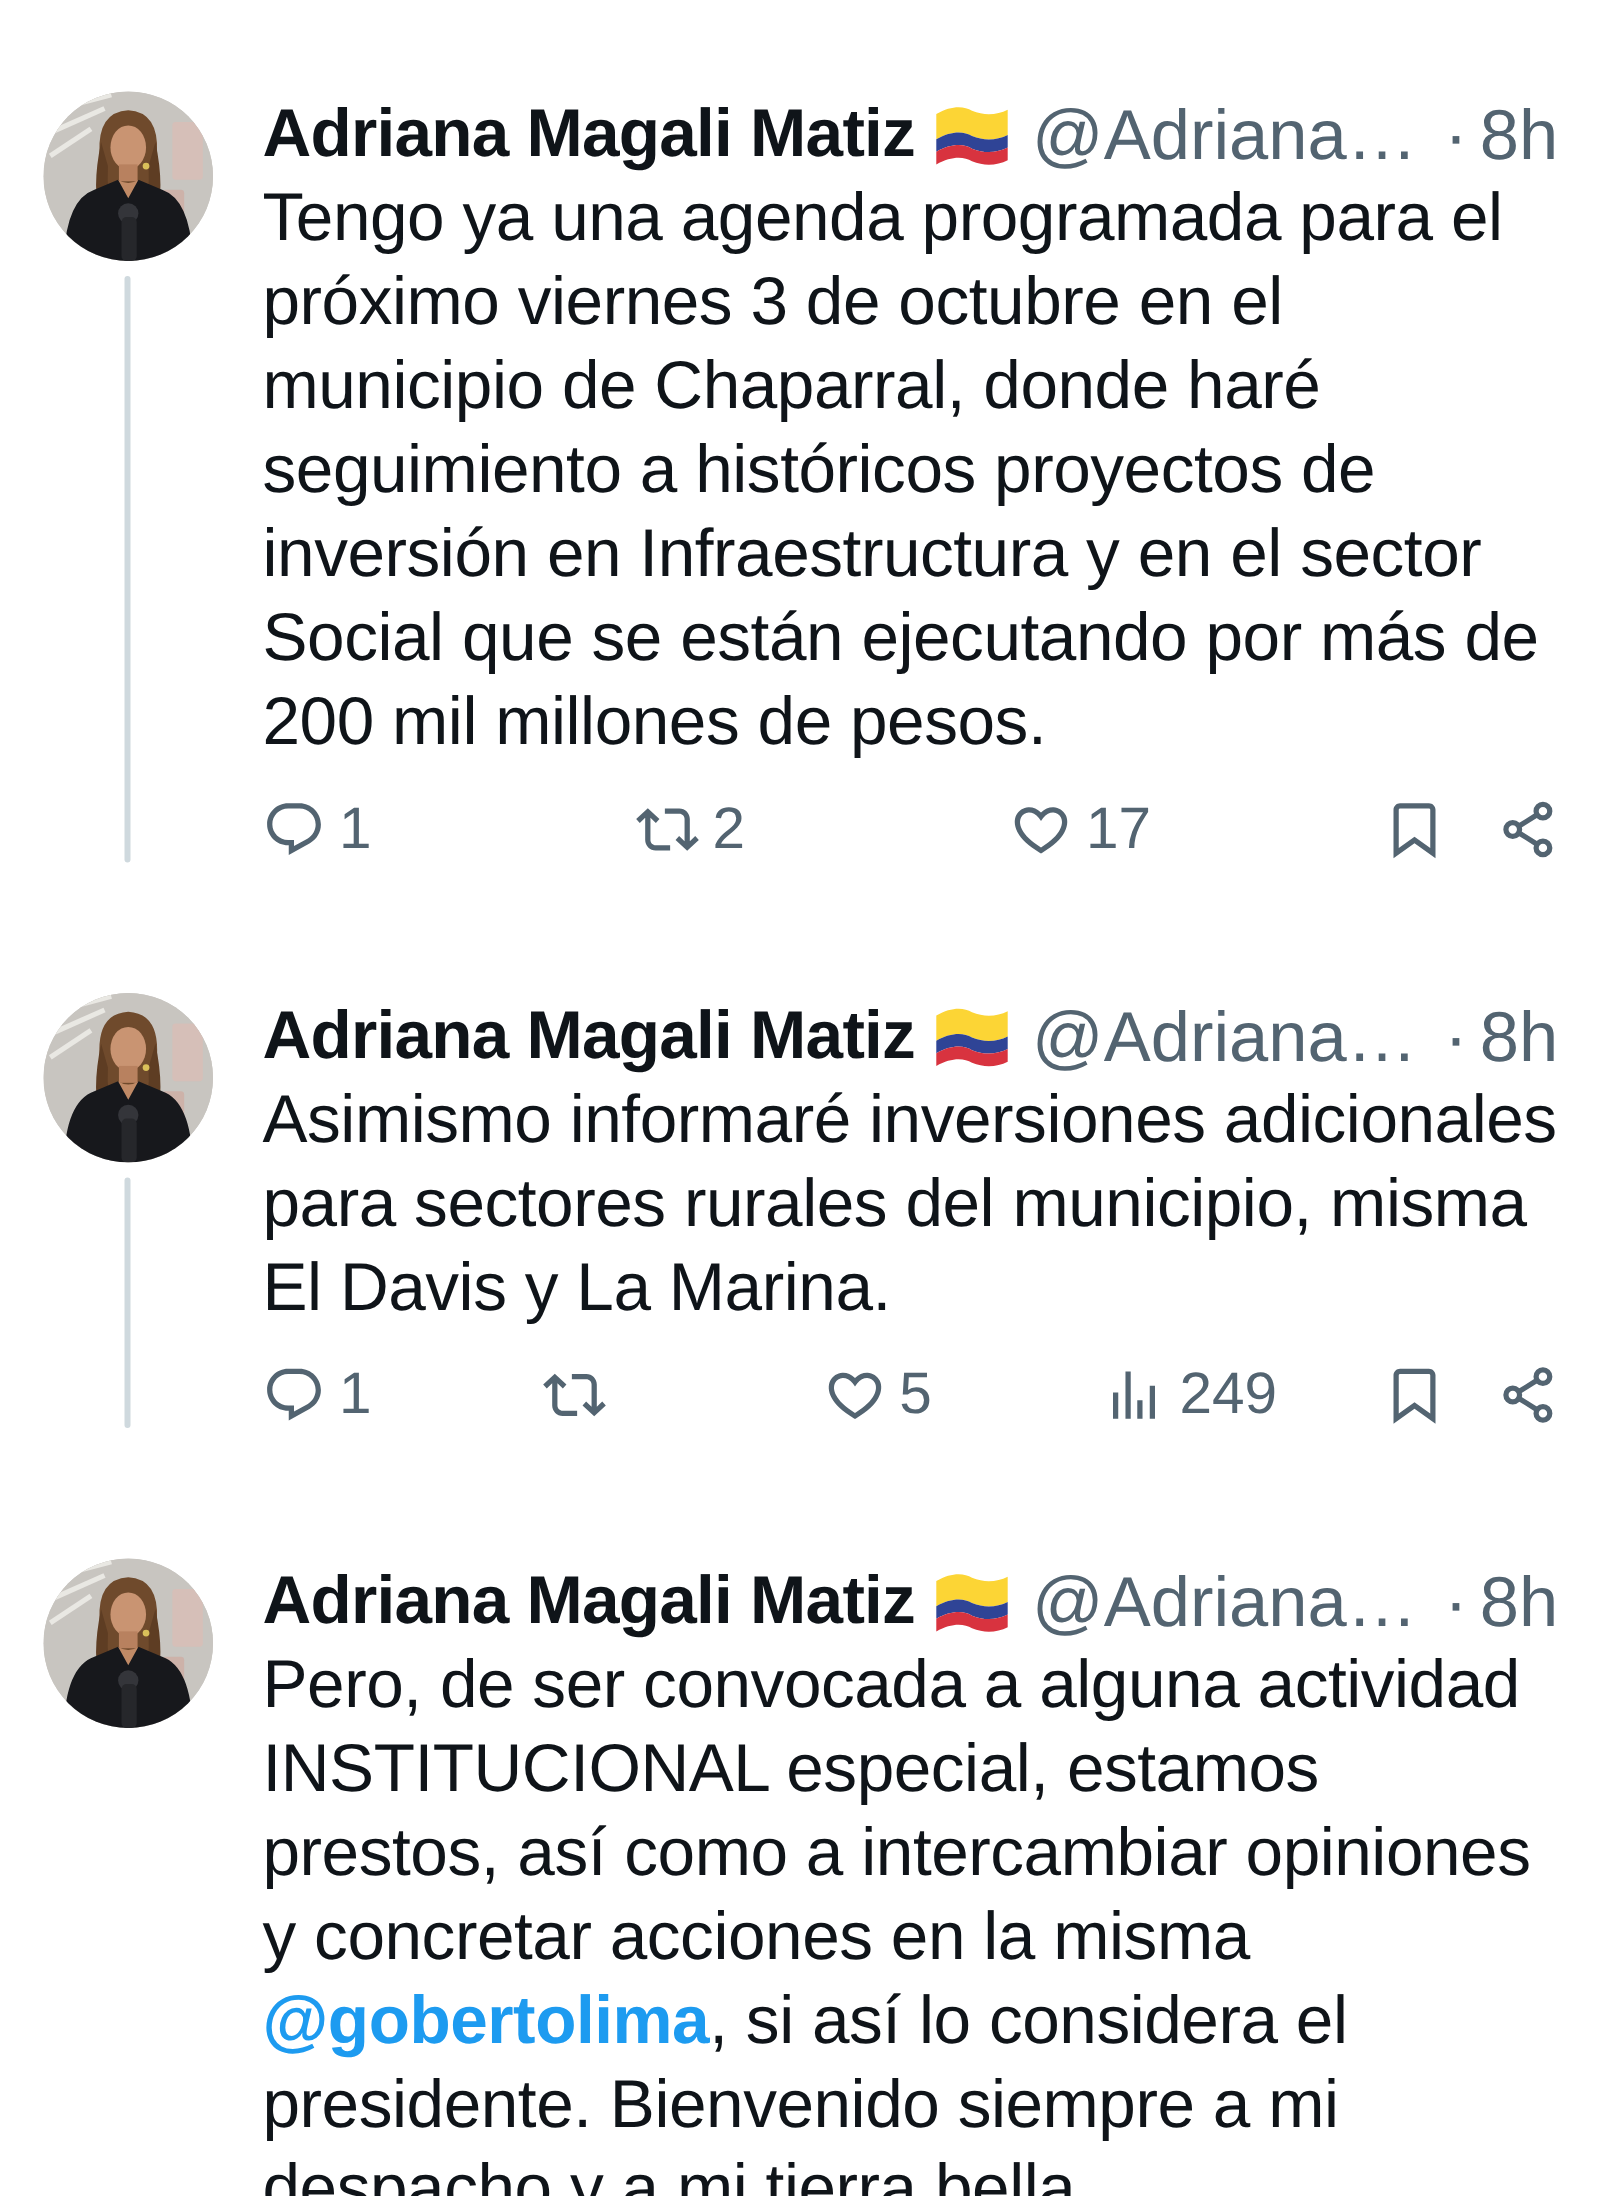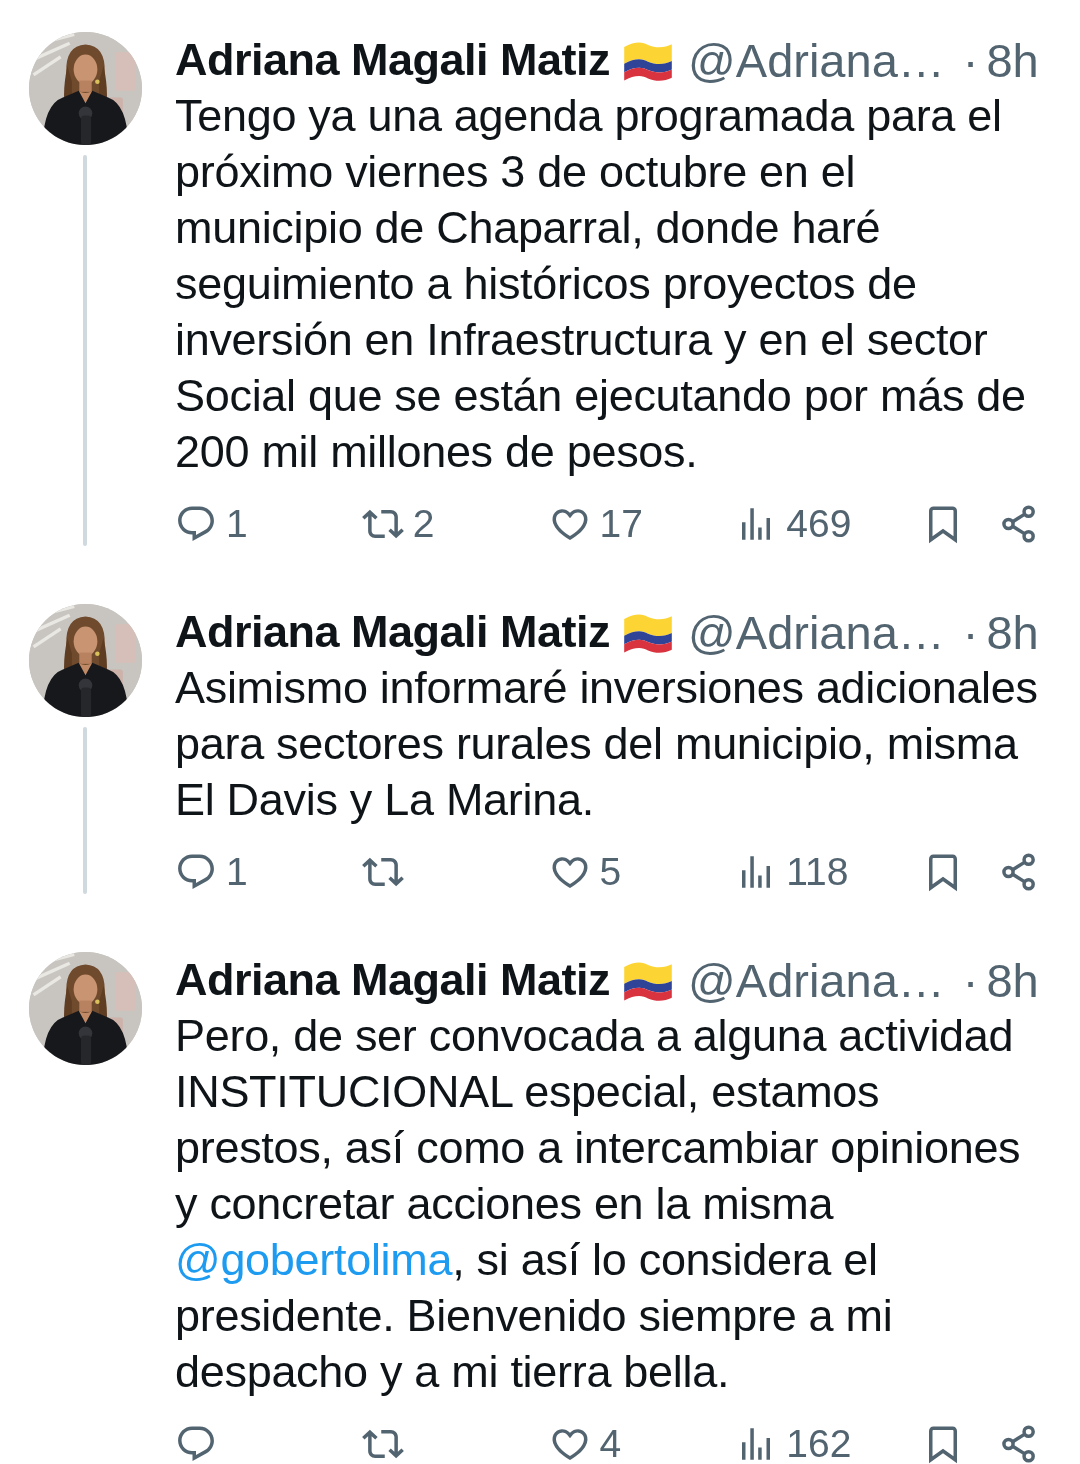--- a/index.html
+++ b/index.html
@@ -2,40 +2,40 @@
 <html><head>
 <meta charset="utf-8">
 <style>
   html,body { margin:0; padding:0; }
   body {
     width:1080px; height:1464px; overflow:hidden;
     background:#ffffff; color:#0f1419;
     font-family:"Liberation Sans", sans-serif;
     -webkit-font-smoothing:antialiased;
   }
-  .tweet { display:flex; box-sizing:border-box; padding:32px 40px 26px 28px; }
+  .tweet { display:flex; box-sizing:border-box; padding:32px 40px 26px 28px;margin-top:29px; }
   .gutter { flex:0 0 114px; width:114px; display:flex; flex-direction:column; align-items:center; }
   .avatar {
     width:113px; height:113px; border-radius:50%; overflow:hidden; flex:0 0 auto;
     background:#c8c5c0; display:block;
   }
   .avatar svg { width:100%; height:100%; display:block; }
   .thread-line { width:4px; flex:1 1 auto; background:#cfd9de; border-radius:2px; margin-top:10px; }
   .thread-line.hidden { visibility:hidden; }
   .content { flex:1 1 auto; min-width:0; margin-left:33px; }
   .tweet-header { display:flex; align-items:center; height:56px; white-space:nowrap; overflow:hidden; }
   .name { font-weight:700; font-size:45px; letter-spacing:-0.5px; }
   .flag { width:52px; height:42px; margin:2px 14px 0 12px; flex:0 0 auto; }
   .handle, .sep, .time { font-size:47px; color:#536471; }
   .sep { margin:0 8px 0 18px; }
   .hspacer { flex:1 1 auto; }
   .more-btn { background:none; border:none; padding:0 0 0 10px; margin:0; cursor:pointer; display:flex; align-items:center; }
   .more-btn svg { width:40px; height:46px; fill:#aab4bc; }
   .body { font-size:45px; line-height:56px; letter-spacing:-0.3px; word-wrap:break-word; }
-  .mention { color:#1d9bf0; text-decoration:none; }
+  .mention { color:#1d9bf0; text-decoration:none;font-weight:bold; }
   .actions { display:flex; align-items:center; margin-top:22px; color:#536471; }
   .action { flex:1 1 0; display:flex; align-items:center; background:none; border:none; padding:0; margin:0;
             color:#536471; font-family:"Liberation Sans", sans-serif; cursor:pointer; }
   .action svg { width:42px; height:42px; fill:#536471; flex:0 0 auto; }
   .count { font-size:39px; margin-left:9px; }
   .action-right { flex:0 0 auto; display:flex; align-items:center; gap:34px; }
   .iconbtn { background:none; border:none; padding:0; margin:0; cursor:pointer; display:flex; }
   .iconbtn svg { width:42px; height:42px; fill:#536471; }
 </style>
 </head>
@@ -137,26 +137,20 @@
             <use href="#icon-repost-g"></use>
           </svg>
         <span class="count">2</span>
       </button>
       <button class="action">
         <svg viewBox="0 0 24 24">
             <use href="#icon-like-g"></use>
           </svg>
         <span class="count">17</span>
       </button>
-      <button class="action">
-        <svg viewBox="0 0 24 24">
-            <use href="#icon-views-g"></use>
-          </svg>
-        <span class="count">469</span>
-      </button>
       <div class="action-right">
         <button class="iconbtn">
             <svg viewBox="0 0 24 24">
               <use href="#icon-bookmark-g"></use>
             </svg>
           </button>
         <button class="iconbtn">
             <svg viewBox="0 0 24 24">
               <use href="#icon-share-g"></use>
             </svg>
@@ -210,21 +204,21 @@
       <button class="action">
         <svg viewBox="0 0 24 24">
             <use href="#icon-like-g"></use>
           </svg>
         <span class="count">5</span>
       </button>
       <button class="action">
         <svg viewBox="0 0 24 24">
             <use href="#icon-views-g"></use>
           </svg>
-        <span class="count">118</span>
+        <span class="count">249</span>
       </button>
       <div class="action-right">
         <button class="iconbtn">
             <svg viewBox="0 0 24 24">
               <use href="#icon-bookmark-g"></use>
             </svg>
           </button>
         <button class="iconbtn">
             <svg viewBox="0 0 24 24">
               <use href="#icon-share-g"></use>

